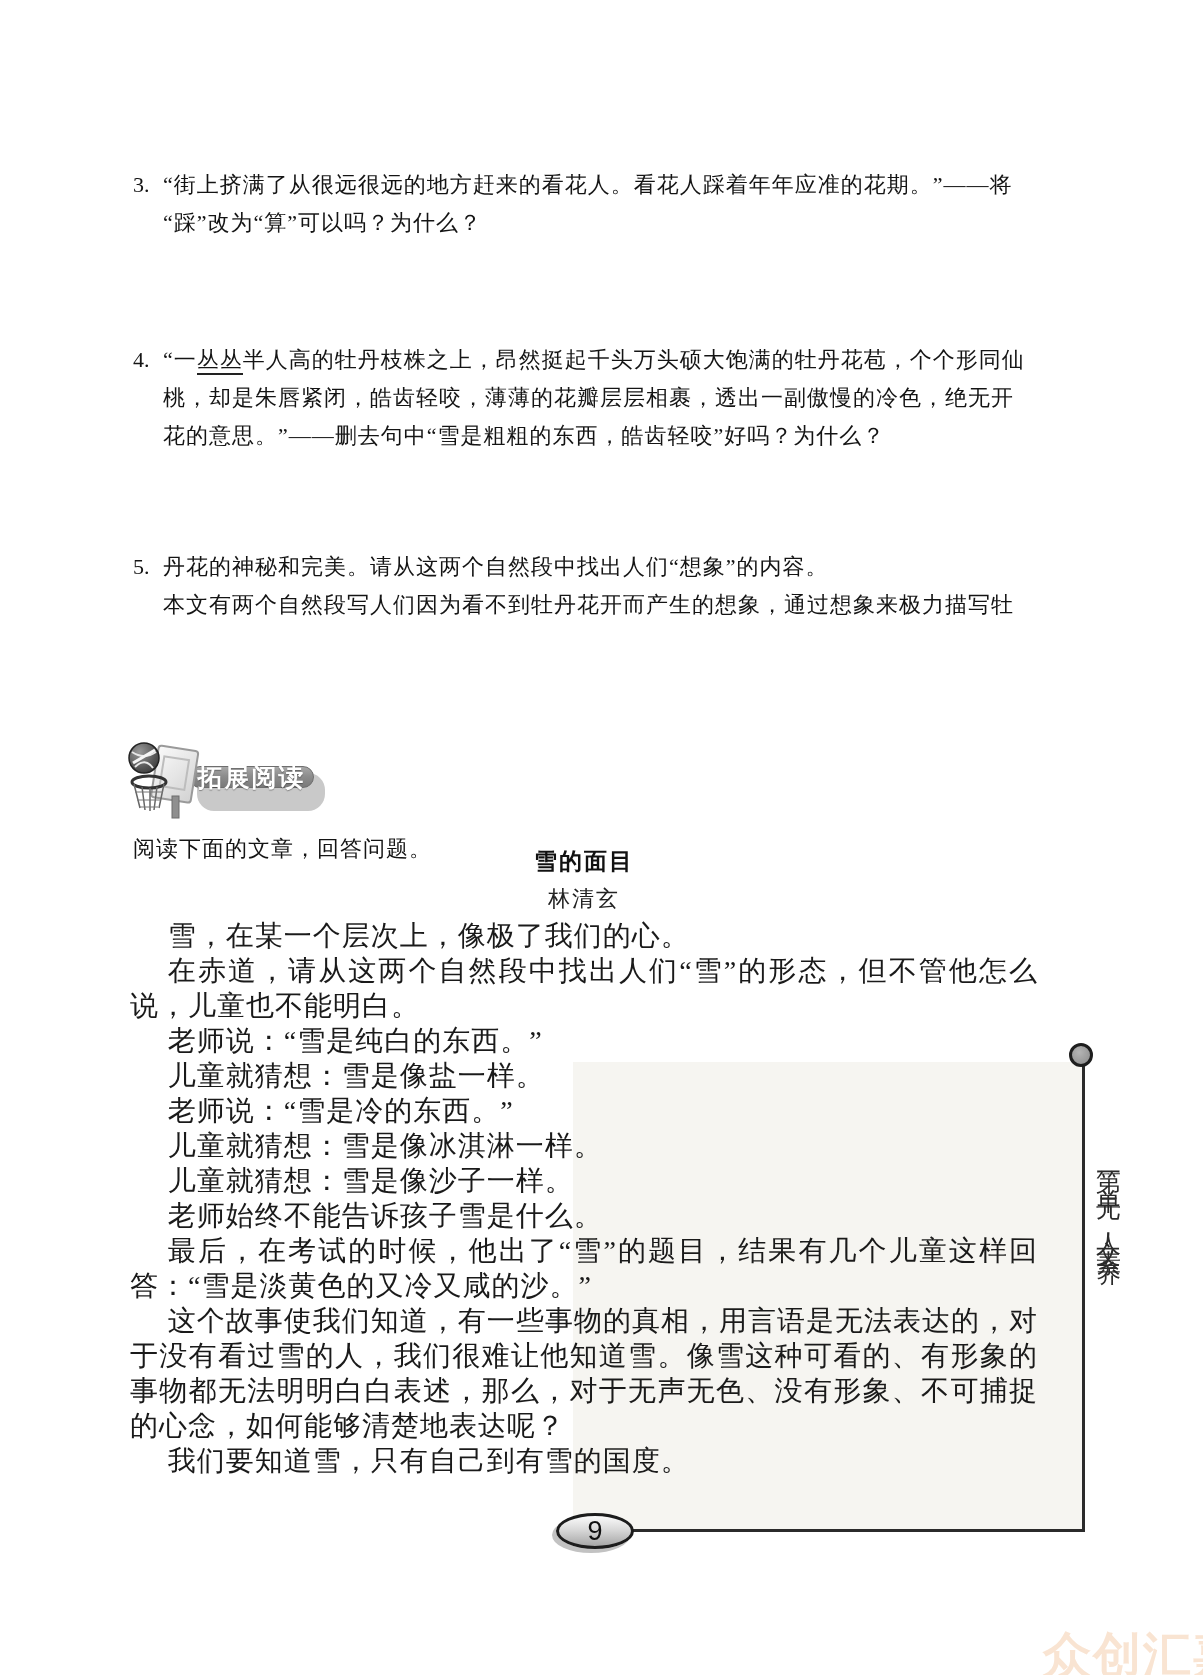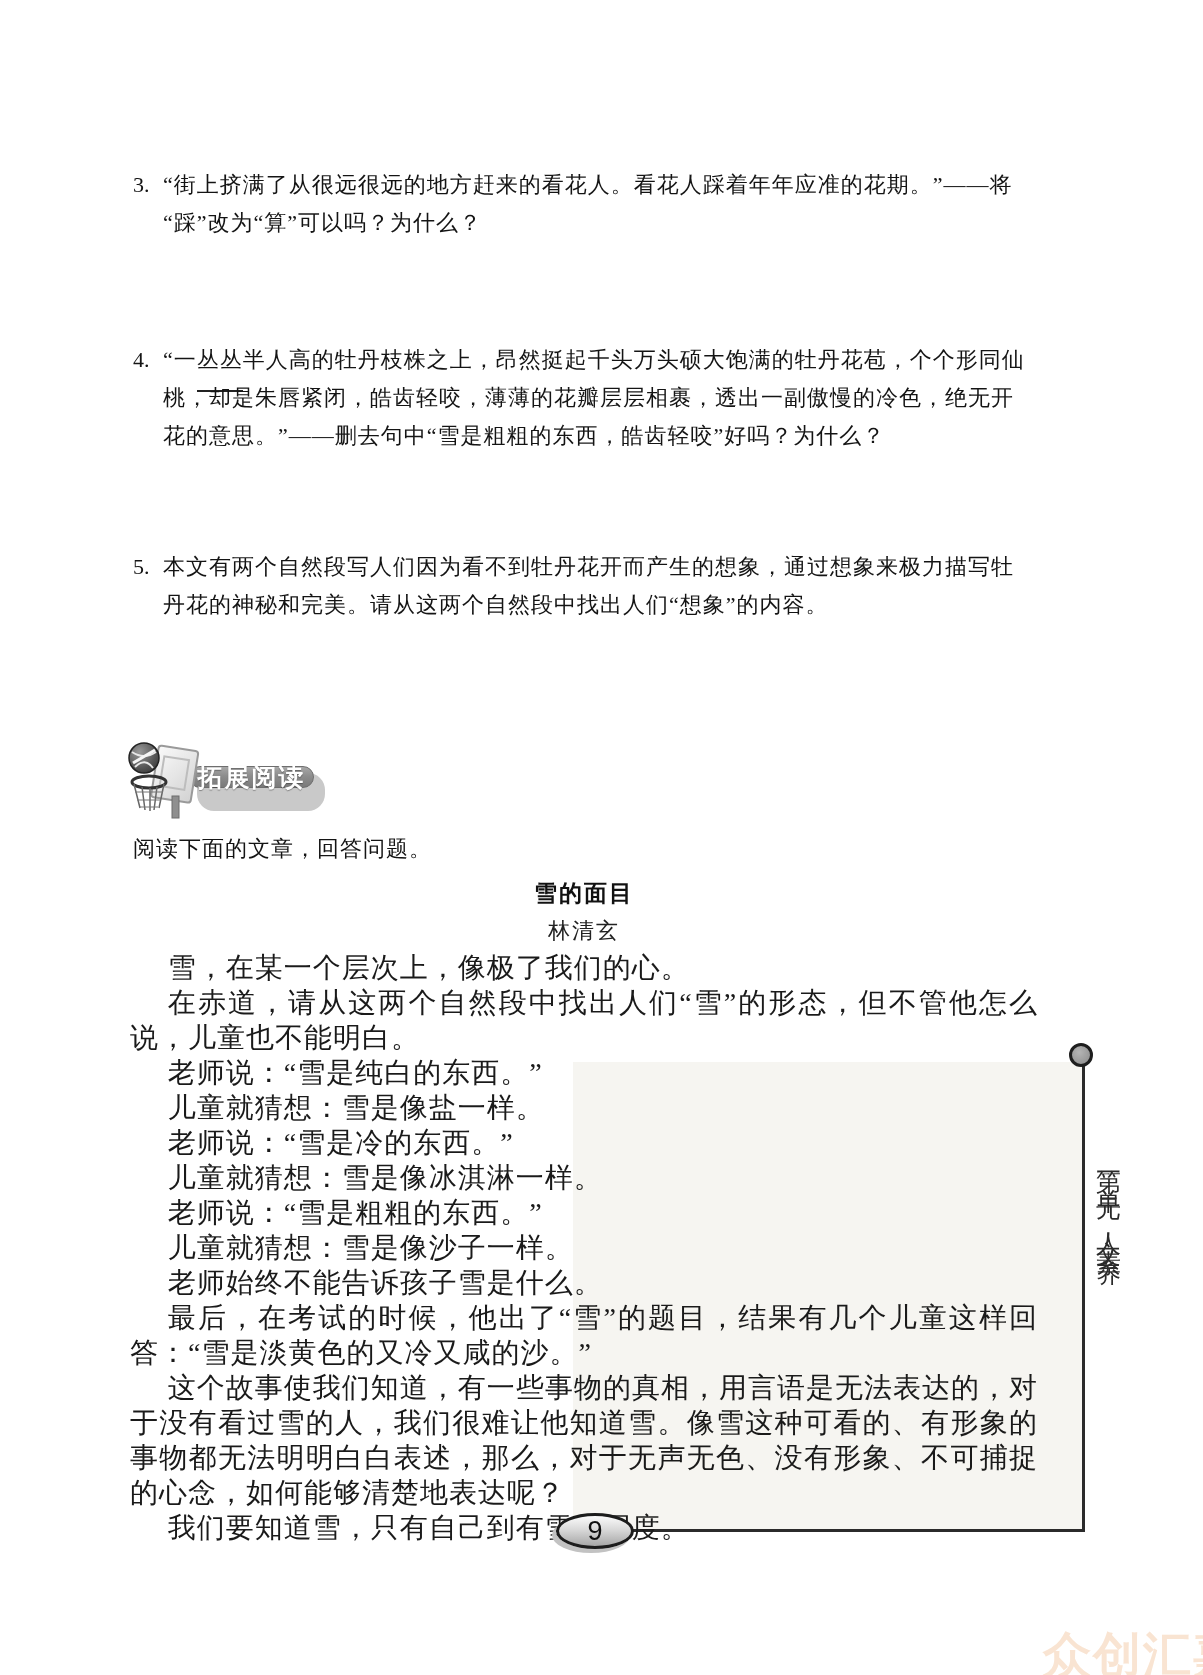--- a/index.html
+++ b/index.html
@@ -16,21 +16,21 @@
 
   
   .question {
     position:absolute; left:133px; width:940px;
     padding-left:30px;
     font-size:22px; letter-spacing:1px;
     line-height:38px; text-align:justify;
     color:#141414;
   }
   .qnum { position:absolute; left:0; top:0; letter-spacing:0; }
-  .uline { border-bottom:2px solid #222; padding-bottom:18px; }
+  .uline { border-bottom:2px solid #222; padding-bottom:1px; }
 
   
   .banner-shadow {
     position:absolute; left:197px; top:773px;
     width:128px; height:38px; border-radius:17px;
     background:#c9c9c9;
   }
   .banner {
     position:absolute; left:189px; top:766px;
     width:125px; height:22px; border-radius:15px;
@@ -43,21 +43,21 @@
     text-shadow:0 1px 1px rgba(0,0,0,.35);
   }
   .banner-icon { position:absolute; left:122px; top:738px; }
 
   
   .instruction {
     position:absolute; left:133px; top:834px;
     font-size:22px; letter-spacing:1px; color:#141414;
   }
   .article {
-    position:absolute; left:130px; top:874px; width:908px;
+    position:absolute; left:130px; top:842px; width:908px;
     z-index:2;
   }
   .article-title {
     text-align:center; line-height:38px;
     font-family:"Liberation Sans","DejaVu Sans",sans-serif;
     font-size:23px; font-weight:bold; color:#111;
     letter-spacing:2px;
   }
   .article-author {
     text-align:center; line-height:38px;
@@ -130,22 +130,22 @@
 
   <div class="question" style="top:341px">
     <span class="qnum">4.</span>
     <div><span>“一</span><span class="uline">丛丛</span><span>半人高的牡丹枝株之上，昂然挺起千头万头硕大饱满的牡丹花苞，个个形同仙</span></div>
     <div>桃，却是朱唇紧闭，皓齿轻咬，薄薄的花瓣层层相裹，透出一副傲慢的冷色，绝无开</div>
     <div>花的意思。”——删去句中“雪是粗粗的东西，皓齿轻咬”好吗？为什么？</div>
   </div>
 
   <div class="question" style="top:548px">
     <span class="qnum">5.</span>
+    <div>丹花的神秘和完美。请从这两个自然段中找出人们“想象”的内容。</div>
     <div>本文有两个自然段写人们因为看不到牡丹花开而产生的想象，通过想象来极力描写牡</div>
-    <div>丹花的神秘和完美。请从这两个自然段中找出人们“想象”的内容。</div>
   </div>
 
   <div class="banner-shadow"></div>
   <div class="banner">拓展阅读</div>
   <svg class="banner-icon" width="80" height="82" viewBox="0 0 80 82">
     <defs>
       <linearGradient id="bb" x1="0" y1="0" x2="1" y2="1">
         <stop offset="0" stop-color="#fafafa"></stop>
           <stop offset="1" stop-color="#d2d2d2"></stop>
       </linearGradient>
@@ -183,21 +183,20 @@
 
   <div class="article">
     <div class="article-title">雪的面目</div>
     <div class="article-author">林清玄</div>
     <p>雪，在某一个层次上，像极了我们的心。</p>
     <p>在赤道，请从这两个自然段中找出人们“雪”的形态，但不管他怎么说，儿童也不能明白。</p>
     <p>老师说：“雪是纯白的东西。”</p>
     <p>儿童就猜想：雪是像盐一样。</p>
     <p>老师说：“雪是冷的东西。”</p>
     <p>儿童就猜想：雪是像冰淇淋一样。</p>
-    <p>老师说：“雪是粗粗的东西。”</p>
     <p>儿童就猜想：雪是像沙子一样。</p>
     <p>老师始终不能告诉孩子雪是什么。</p>
     <p>最后，在考试的时候，他出了“雪”的题目，结果有几个儿童这样回答：“雪是淡黄色的又冷又咸的沙。”</p>
     <p>这个故事使我们知道，有一些事物的真相，用言语是无法表达的，对于没有看过雪的人，我们很难让他知道雪。像雪这种可看的、有形象的事物都无法明明白白表述，那么，对于无声无色、没有形象、不可捕捉的心念，如何能够清楚地表达呢？</p>
     <p>我们要知道雪，只有自己到有雪的国度。</p>
   </div>
 
   <div class="sidebar-text">
     <span>第一单元</span><span class="gap"></span><span>人文素养</span>
   </div>

